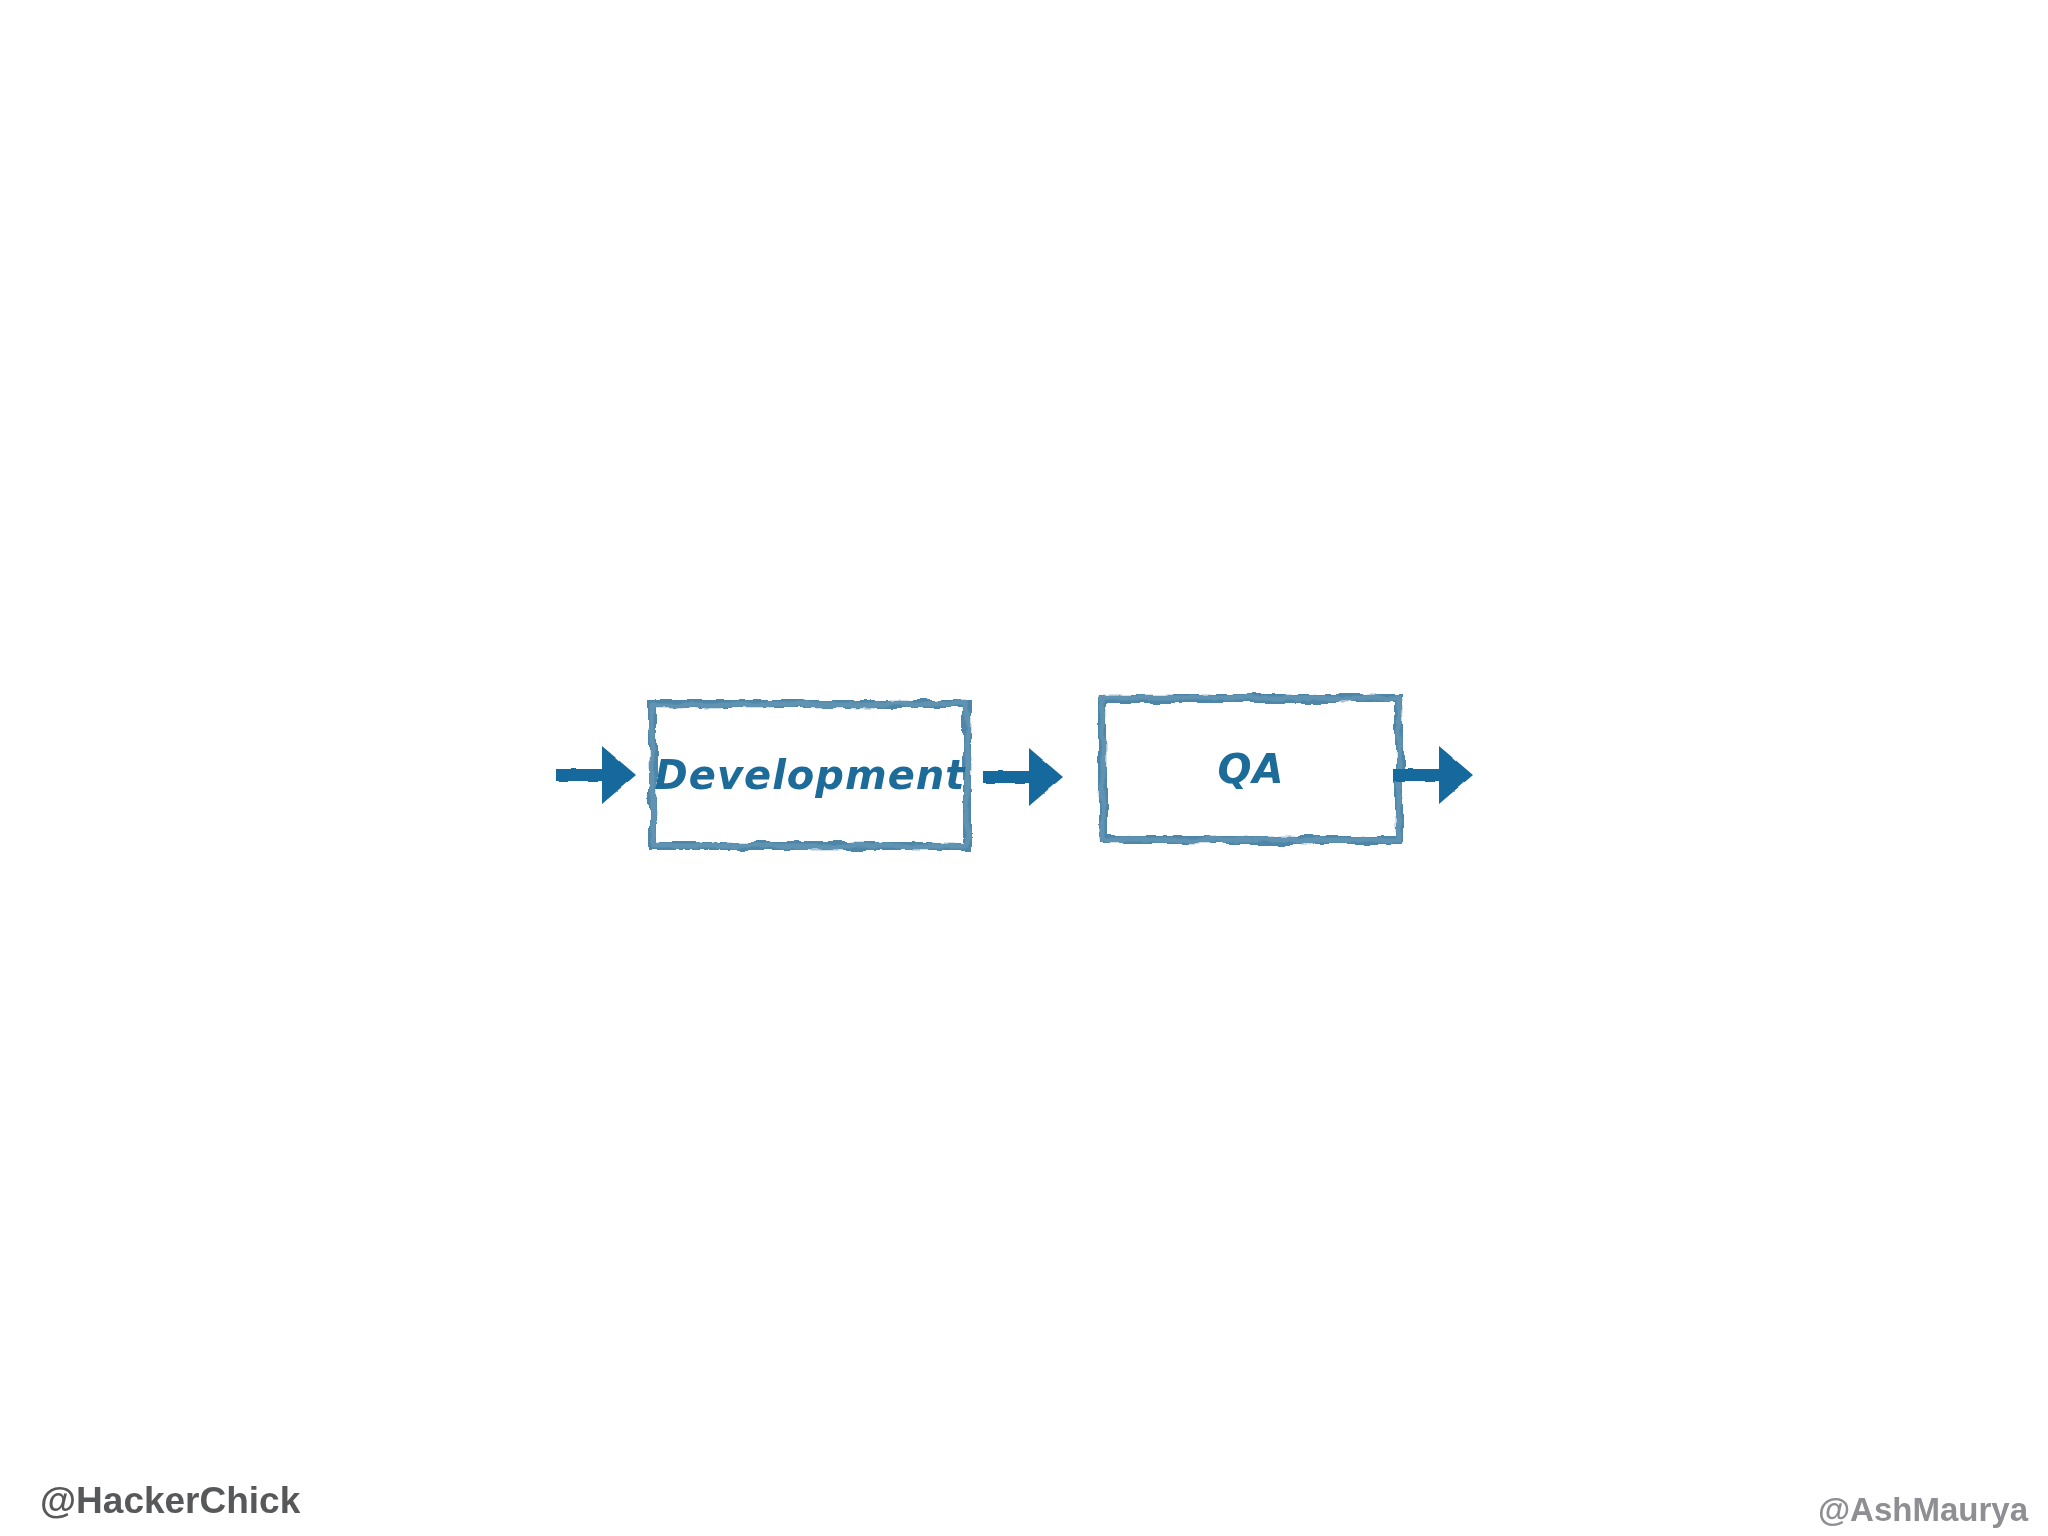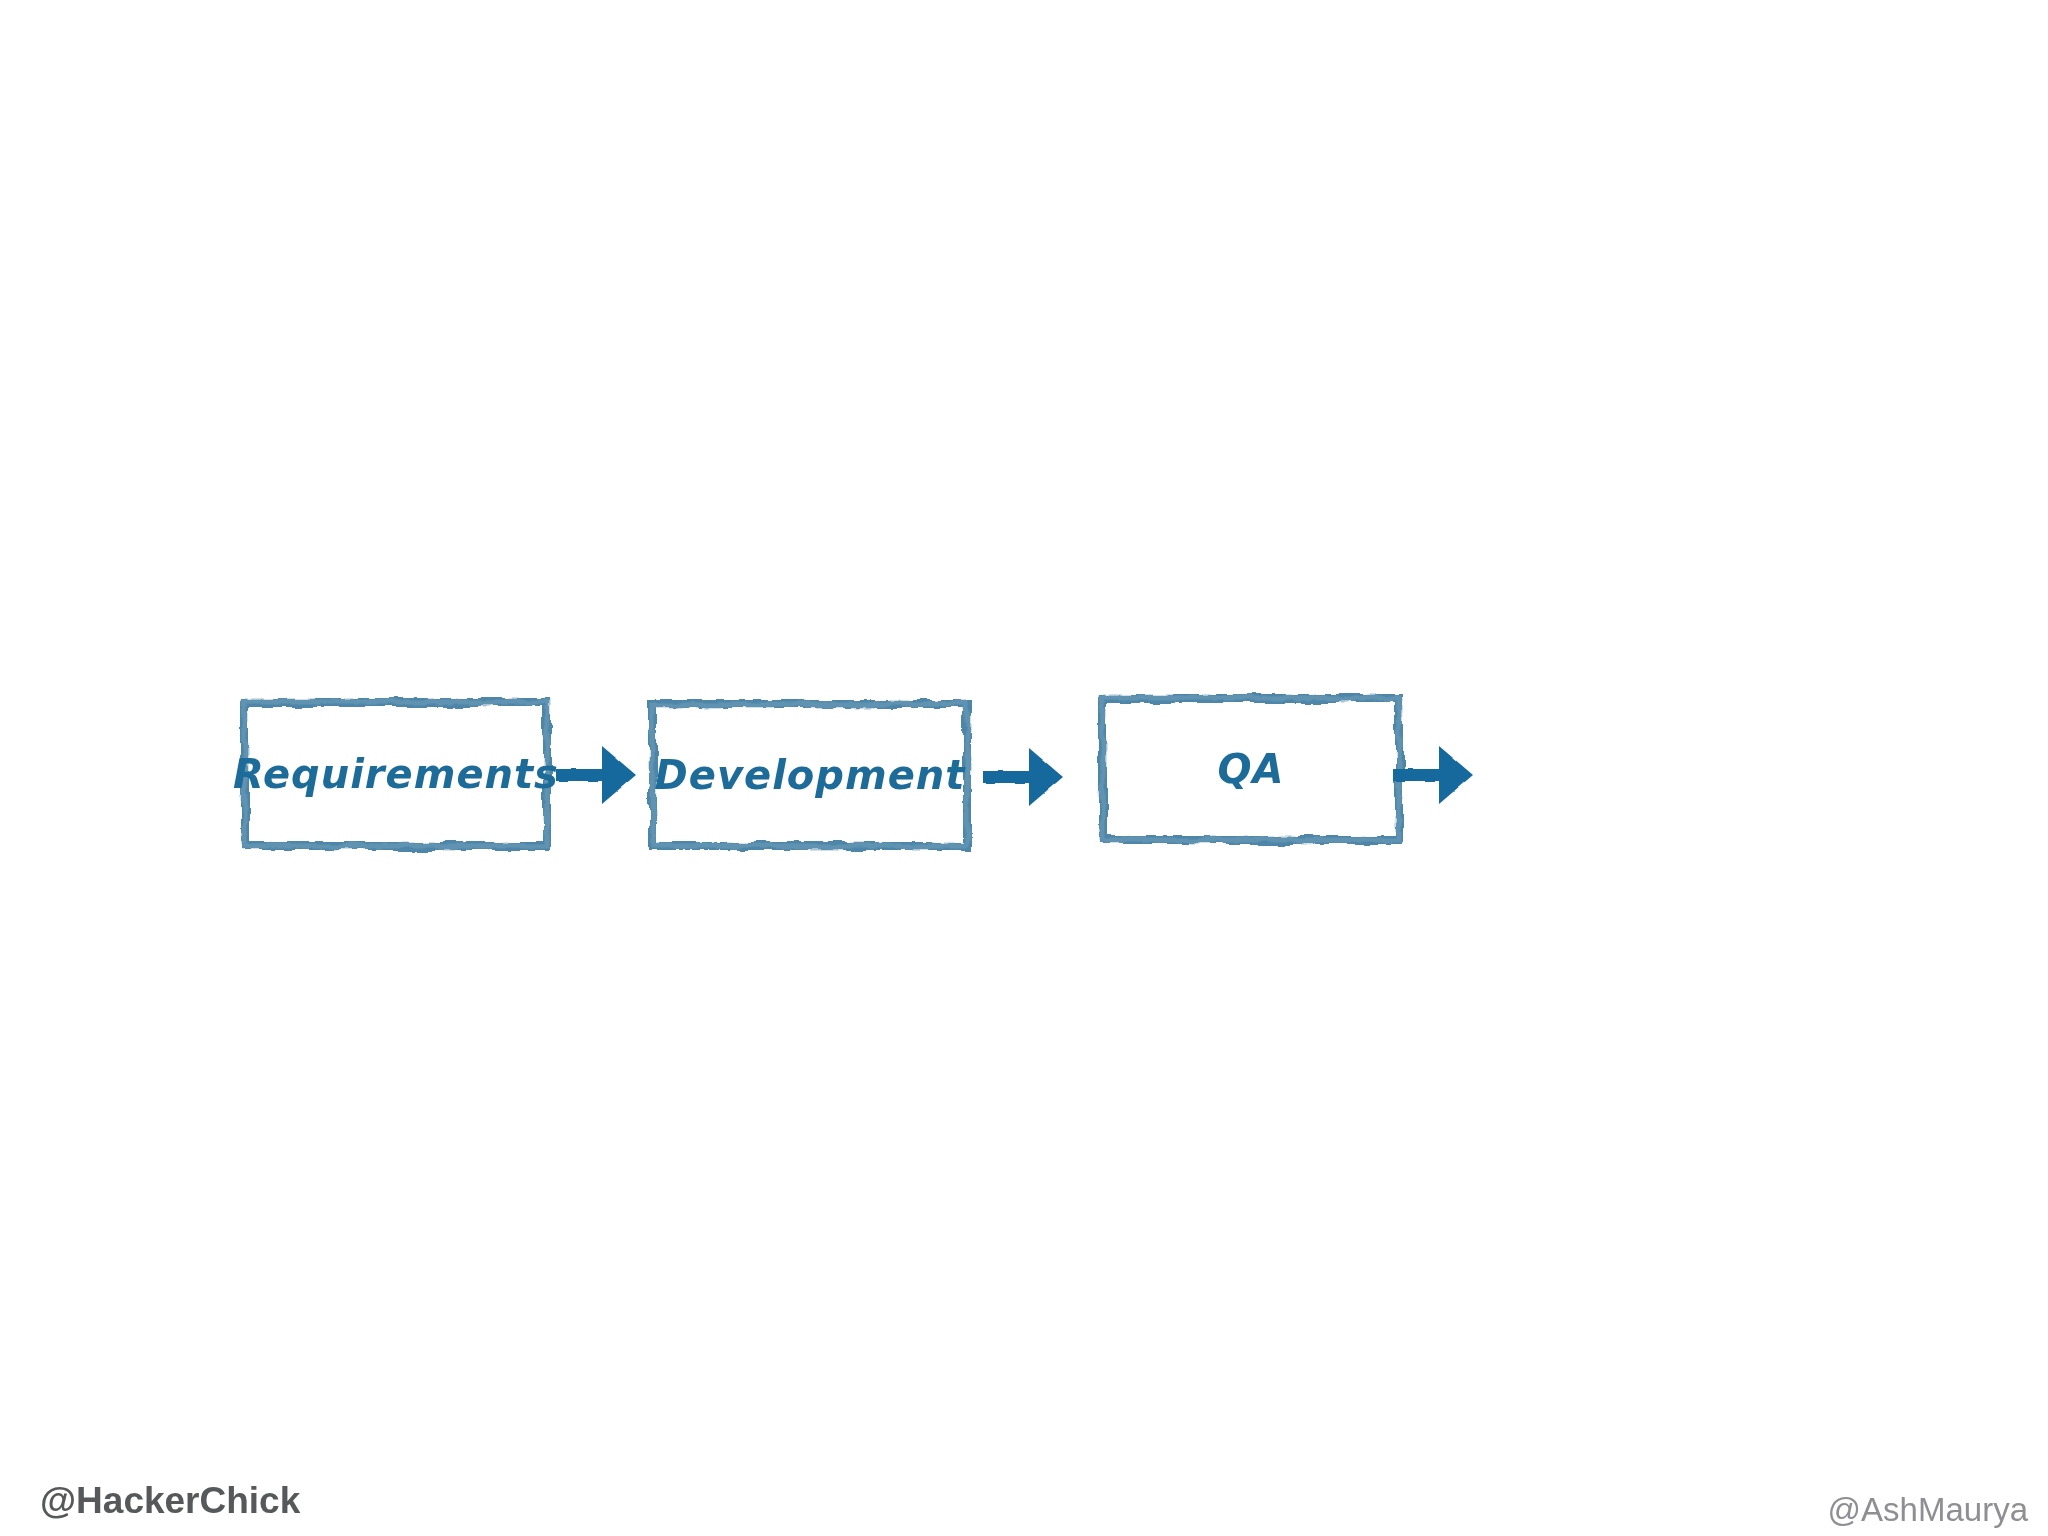--- a/index.html
+++ b/index.html
@@ -50,21 +50,21 @@
     top: 1480px;
     font-size: 37px;
     font-weight: bold;
     color: #57585a;
   }
   .credit-right {
     position: absolute;
     right: 20px;
     top: 1491px;
     font-size: 33px;
-    font-weight: normal;
+    font-weight: bold;
     color: #8e8e93;
   }
   
   .defs-holder {
     position: absolute;
     width: 0;
     height: 0;
   }
 </style>
 </head>
@@ -82,27 +82,20 @@
         <feTurbulence type="fractalNoise" baseFrequency="0.045" numOctaves="3" seed="11" result="n"></feTurbulence>
         <feDisplacementMap in="SourceGraphic" in2="n" scale="8" xChannelSelector="R" yChannelSelector="G"></feDisplacementMap>
       </filter>
       <filter id="rough-small" x="-20%" y="-20%" width="140%" height="140%">
         <feTurbulence type="fractalNoise" baseFrequency="0.06" numOctaves="2" seed="7" result="n"></feTurbulence>
         <feDisplacementMap in="SourceGraphic" in2="n" scale="4" xChannelSelector="R" yChannelSelector="G"></feDisplacementMap>
       </filter>
     </defs>
   </svg>
 
-  <div class="stage" style="left:237px; top:694px; width:318px; height:160px;">
-    <svg width="318" height="160">
-      <rect x="8" y="8" width="302" height="144" fill="#ffffff" stroke="#4d86a8" stroke-width="8" filter="url(#rough1)"></rect>
-      <rect x="8" y="8" width="302" height="144" fill="none" stroke="#6d9cb8" stroke-width="5" opacity="0.6" filter="url(#rough2)"></rect>
-    </svg>
-    <div class="stage-label">Requirements</div>
-  </div>
 
   <svg class="flow-arrow" style="left:556px; top:743px;" width="80" height="64">
     <polygon points="0,26 46,26 46,3 80,32 46,61 46,38 0,38" fill="#15699c" filter="url(#rough-small)"></polygon>
   </svg>
 
   <div class="stage" style="left:645px; top:696px; width:330px; height:158px;">
     <svg width="330" height="158">
       <rect x="8" y="8" width="314" height="142" fill="#ffffff" stroke="#4d86a8" stroke-width="8" filter="url(#rough2)"></rect>
       <rect x="8" y="8" width="314" height="142" fill="none" stroke="#6d9cb8" stroke-width="5" opacity="0.6" filter="url(#rough1)"></rect>
     </svg>

